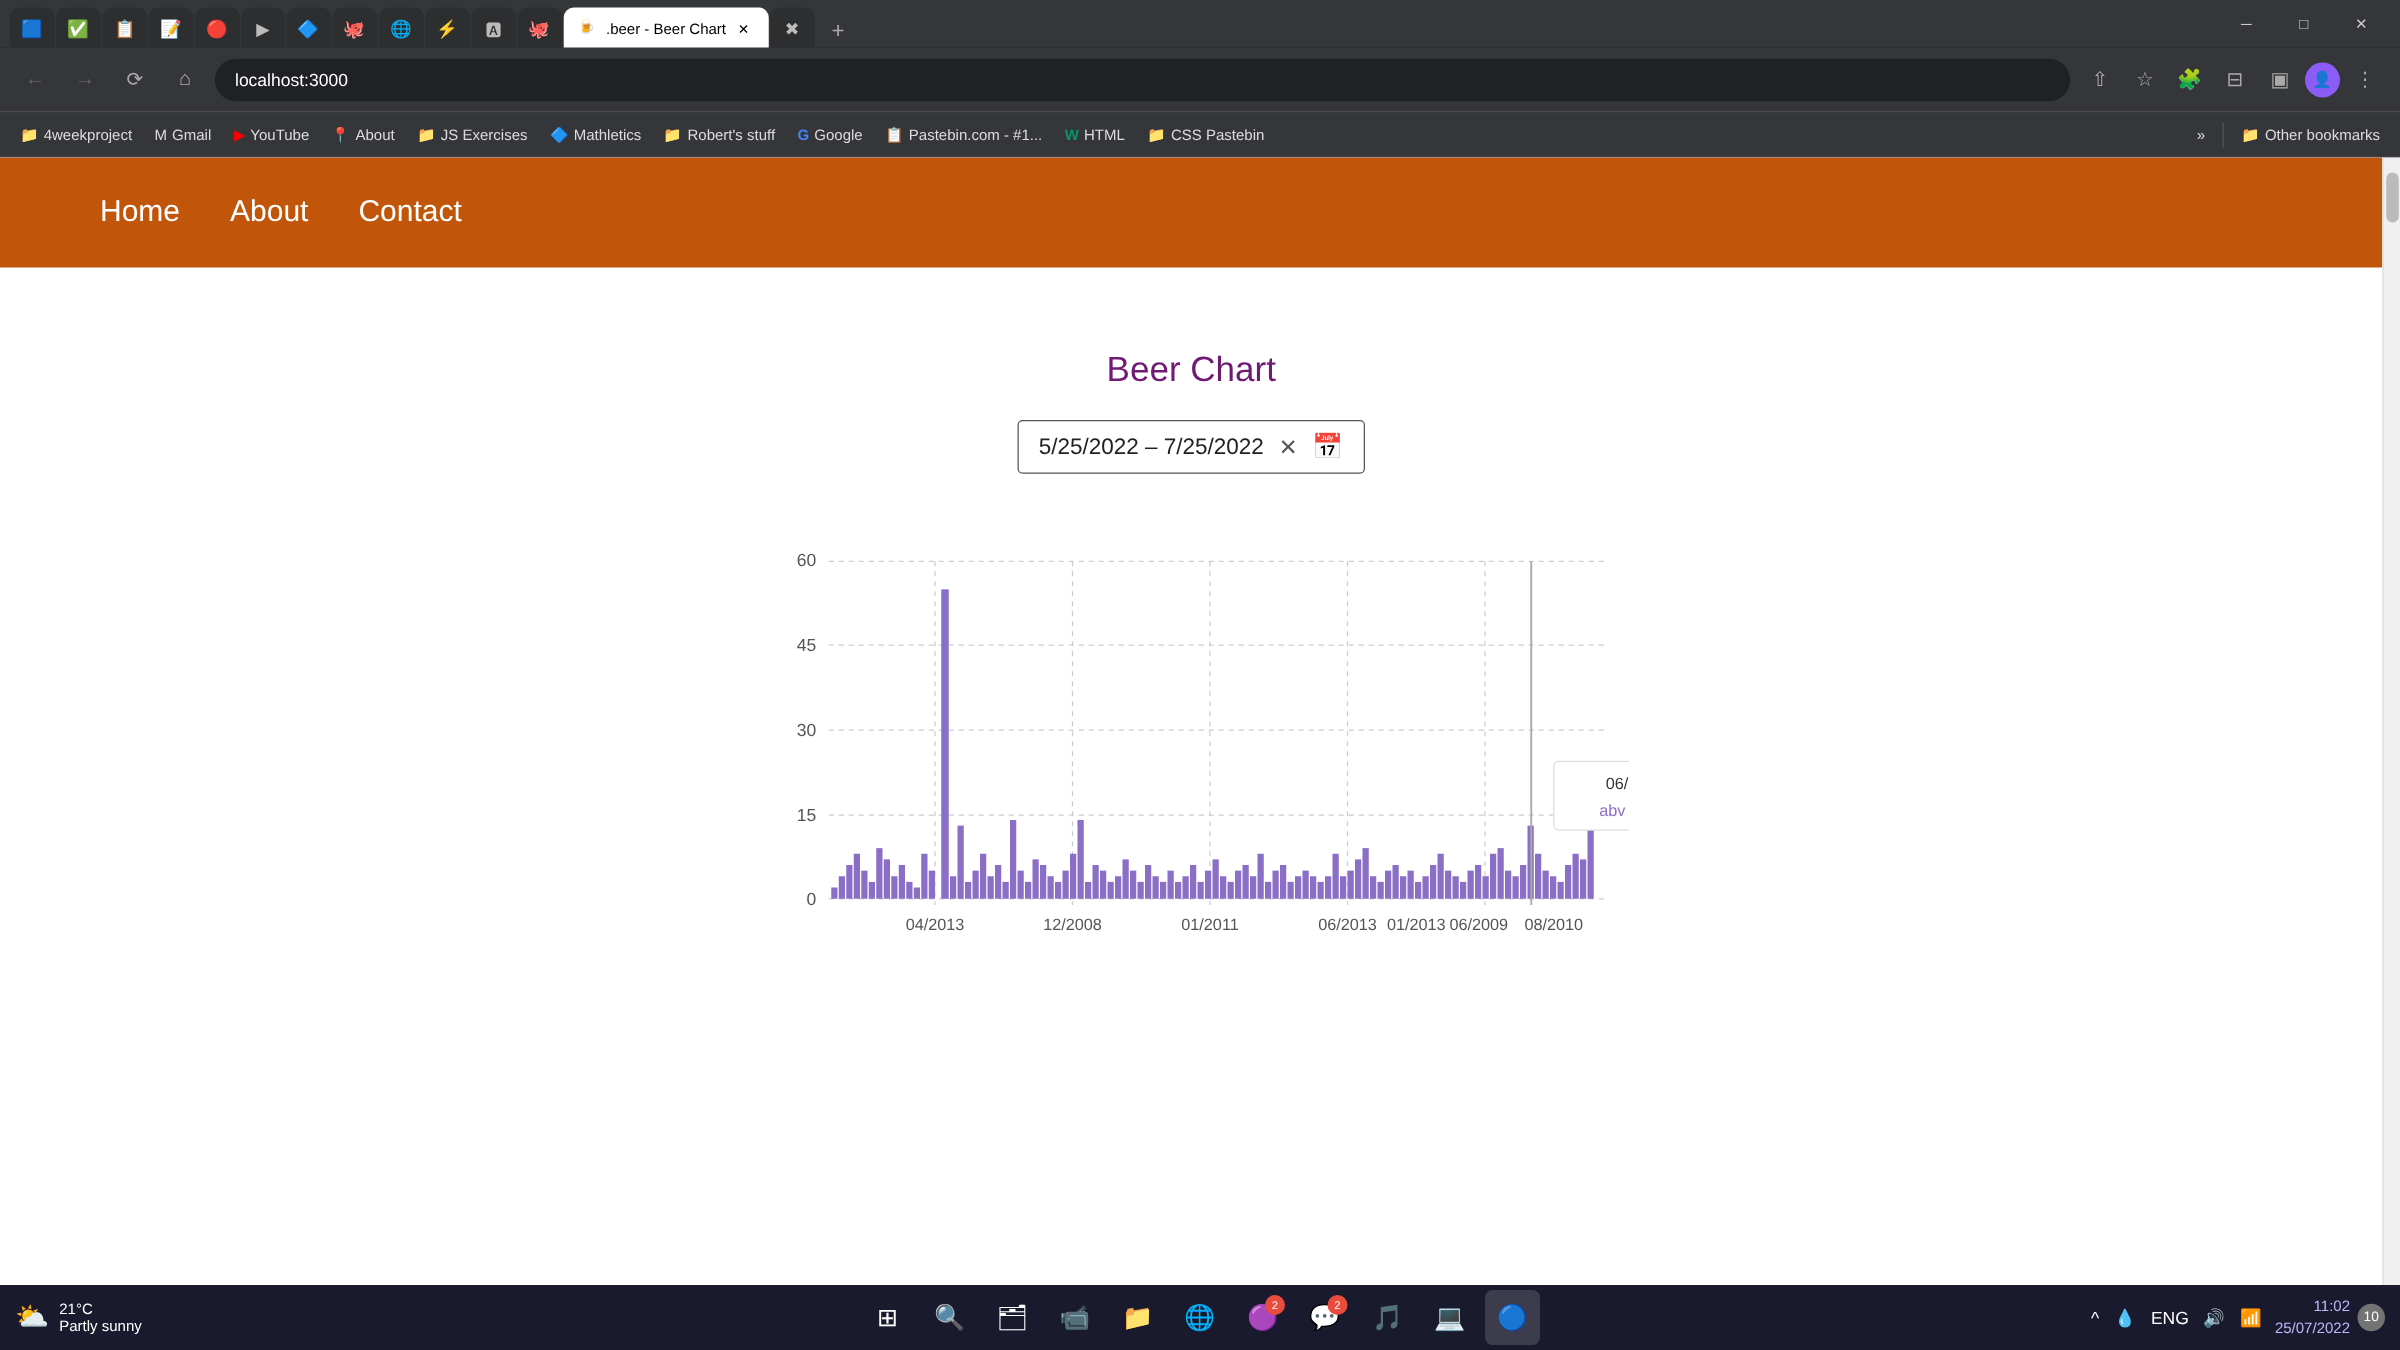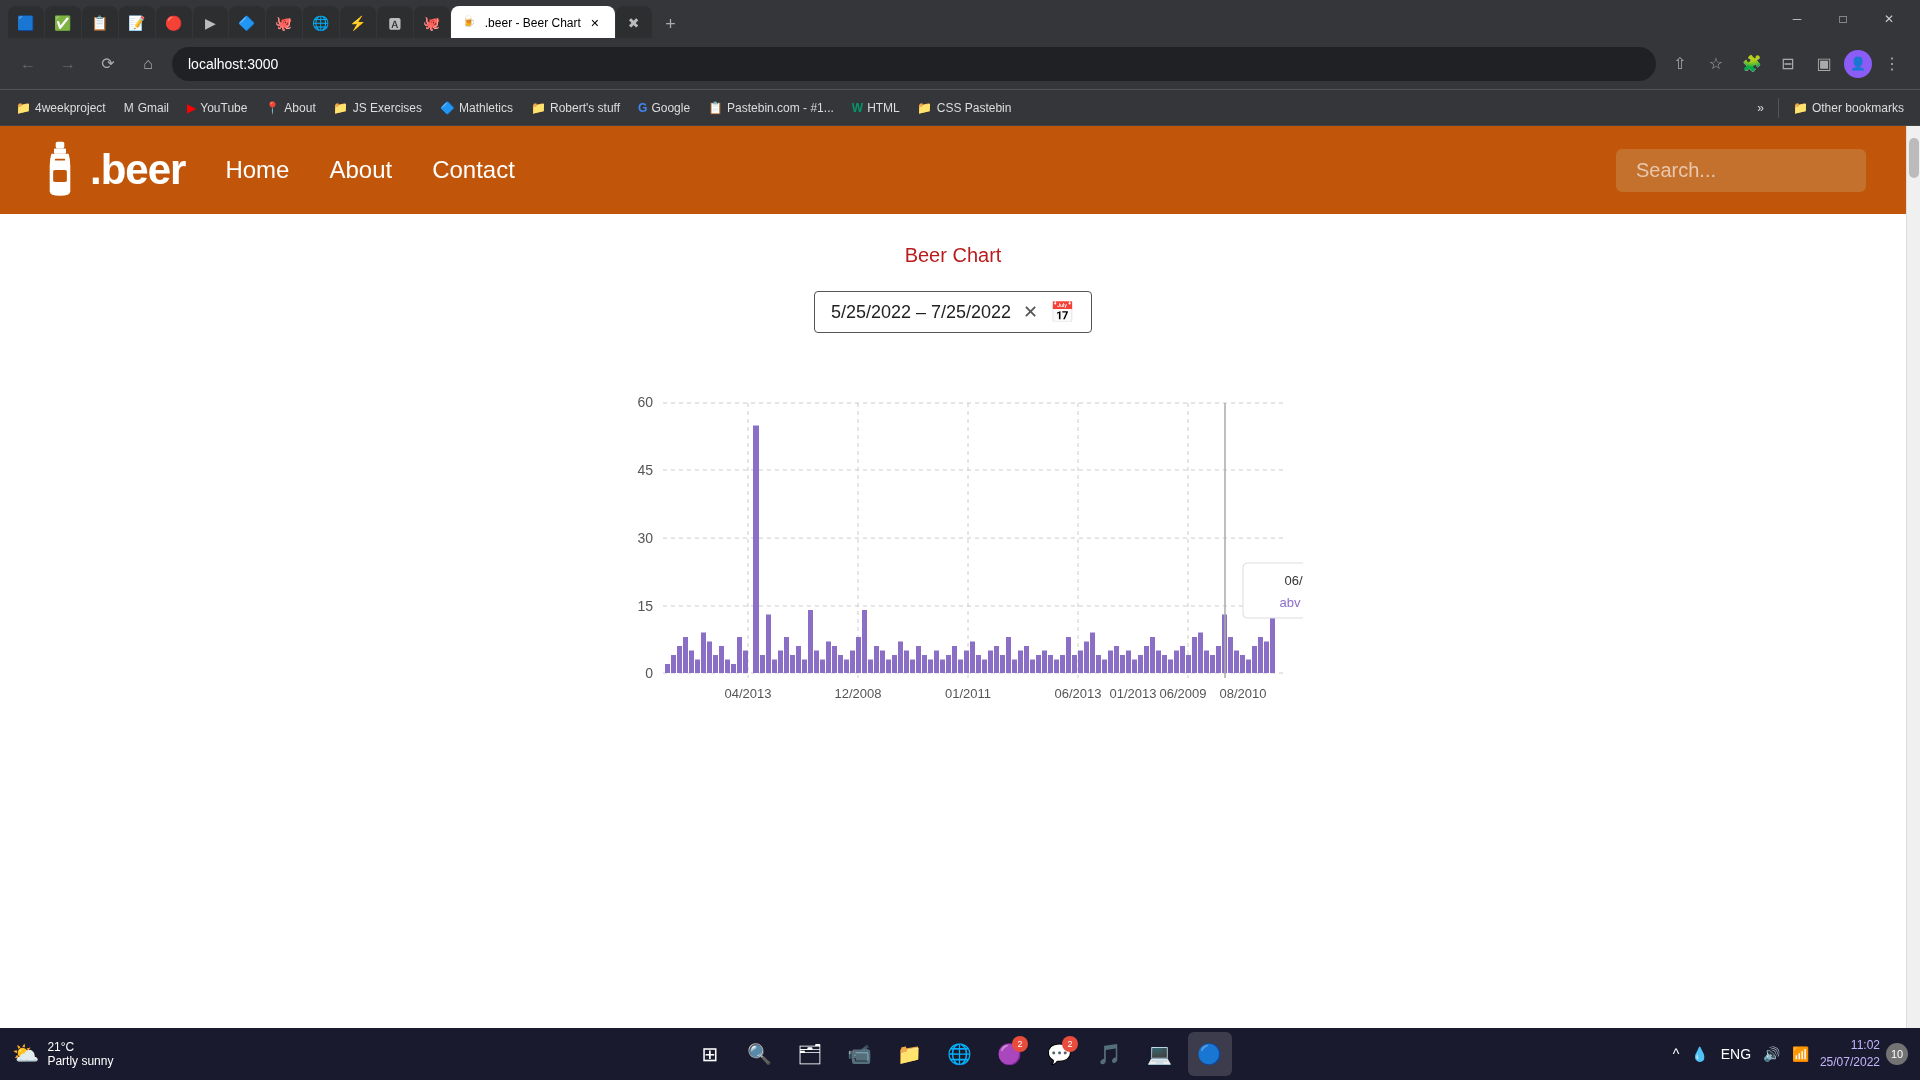--- a/index.html
+++ b/index.html
@@ -230,24 +230,25 @@
 
     
     .site-body {
       flex: 1;
       padding: 30px 0;
       display: flex;
       flex-direction: column;
       align-items: center;
     }
     .chart-title {
-      font-size: 20px;
-      color: #b91c1c;
+      font-size: 28px;
+      color: #701a75;
       font-weight: 500;
       margin-bottom: 24px;
+      margin-top: 36px;
     }
     .date-range-picker {
       display: flex;
       align-items: center;
       border: 1px solid #555;
       border-radius: 4px;
       padding: 8px 16px;
       font-size: 18px;
       gap: 12px;
       margin-bottom: 30px;
@@ -493,37 +494,25 @@
     <div class="bookmark-item">
       <span style="color:#f59e0b">📁</span>
       <span>Other bookmarks</span>
     </div>
   </div>
 
   <div class="page-content">
     <div class="page-inner">
 
       <div class="site-header">
-        <div class="site-logo">
-
-          <svg width="40" height="60" viewBox="0 0 40 70">
-            <rect x="15" y="2" width="10" height="8" rx="2" fill="white"></rect>
-            <rect x="13" y="10" width="14" height="6" rx="1" fill="white"></rect>
-            <path d="M10 16 Q8 22 8 30 L8 60 Q8 65 20 65 Q32 65 32 60 L32 30 Q32 22 30 16 Z" fill="white"></path>
-            <rect x="14" y="22" width="12" height="2" rx="1" fill="#c1560a"></rect>
-            <rect x="12" y="35" width="16" height="14" rx="2" fill="#c1560a"></rect>
-          </svg>
-          <span class="site-logo-text">.beer</span>
-        </div>
         <nav class="site-nav">
           <a class="nav-link">Home</a>
           <a class="nav-link">About</a>
           <a class="nav-link">Contact</a>
         </nav>
-        <input class="search-box" type="text" placeholder="Search..." style="">
       </div>
 
       <div class="site-body">
         <h2 class="chart-title">Beer Chart</h2>
 
         <div class="date-range-picker">
           <span class="date-range-text">5/25/2022  –  7/25/2022</span>
           <span class="date-range-clear">✕</span>
           <span class="date-range-cal">📅</span>
         </div>

